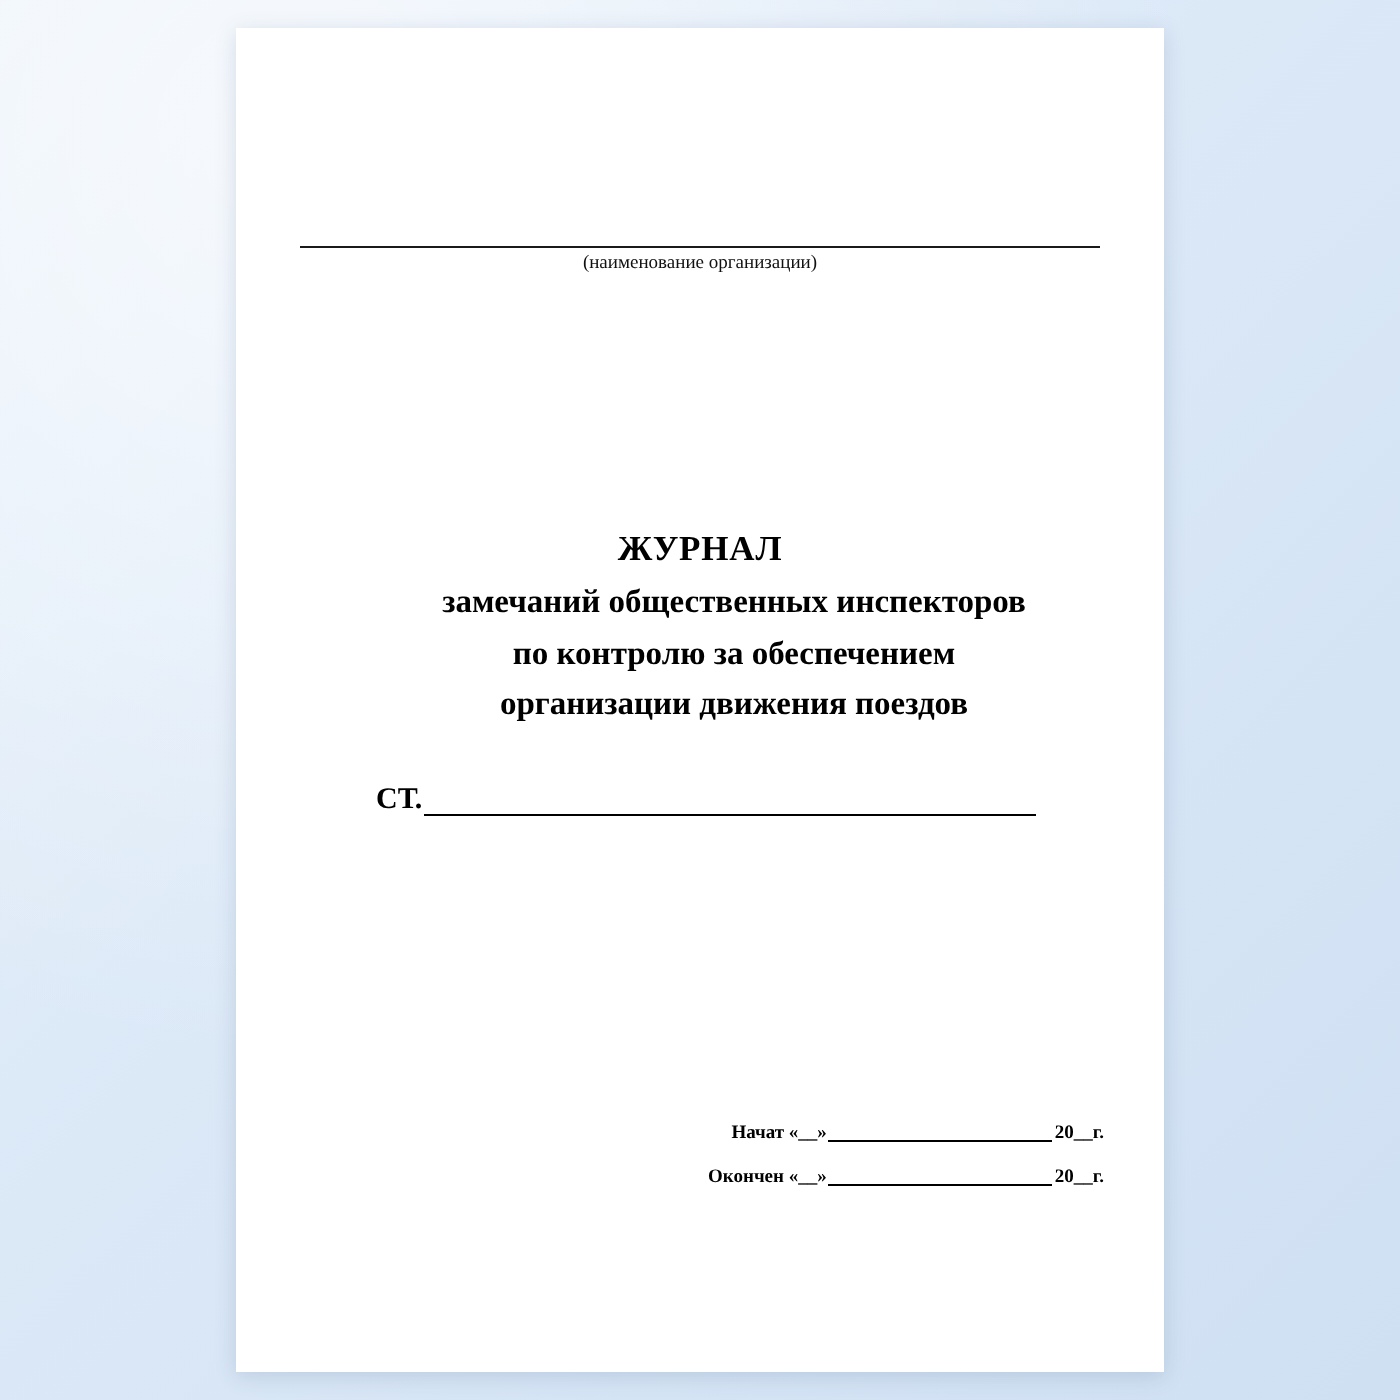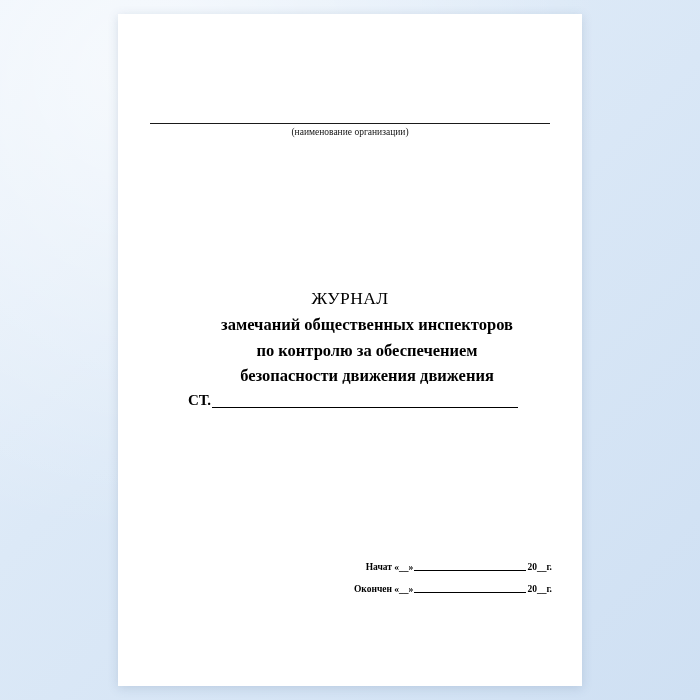--- a/index.html
+++ b/index.html
@@ -67,24 +67,23 @@
   .title-block {
     position: absolute;
     left: 0;
     top: 250px;
     width: 100%;
     text-align: center;
     color: #000000;
   }
   .title-main {
     font-size: 17.5px;
-    font-weight: normal;
+    font-weight: bold;
     letter-spacing: 0.4px;
     line-height: 1.25;
-    margin-top: 24px;
   }
   .title-sub {
     margin-top: 4px;
     font-size: 16.5px;
     font-weight: bold;
     line-height: 1.32;
     padding-left: 34px;
   }
 
   
@@ -153,21 +152,21 @@
 
       <div class="org-block">
         <div class="org-rule"></div>
         <div class="org-caption">(наименование организации)</div>
       </div>
 
       <div class="title-block">
         <div class="title-main">ЖУРНАЛ</div>
         <div class="title-sub">замечаний общественных инспекторов</div>
         <div class="title-sub">по контролю за обеспечением</div>
-        <div class="title-sub">безопасности движения движения</div>
+        <div class="title-sub">организации движения поездов</div>
       </div>
 
       <div class="station-block">
         <span class="station-label">СТ.</span>
         <span class="station-rule"></span>
       </div>
 
       <div class="footer-block">
         <div class="footer-row">
           <span class="footer-label">Начат «__»</span>

